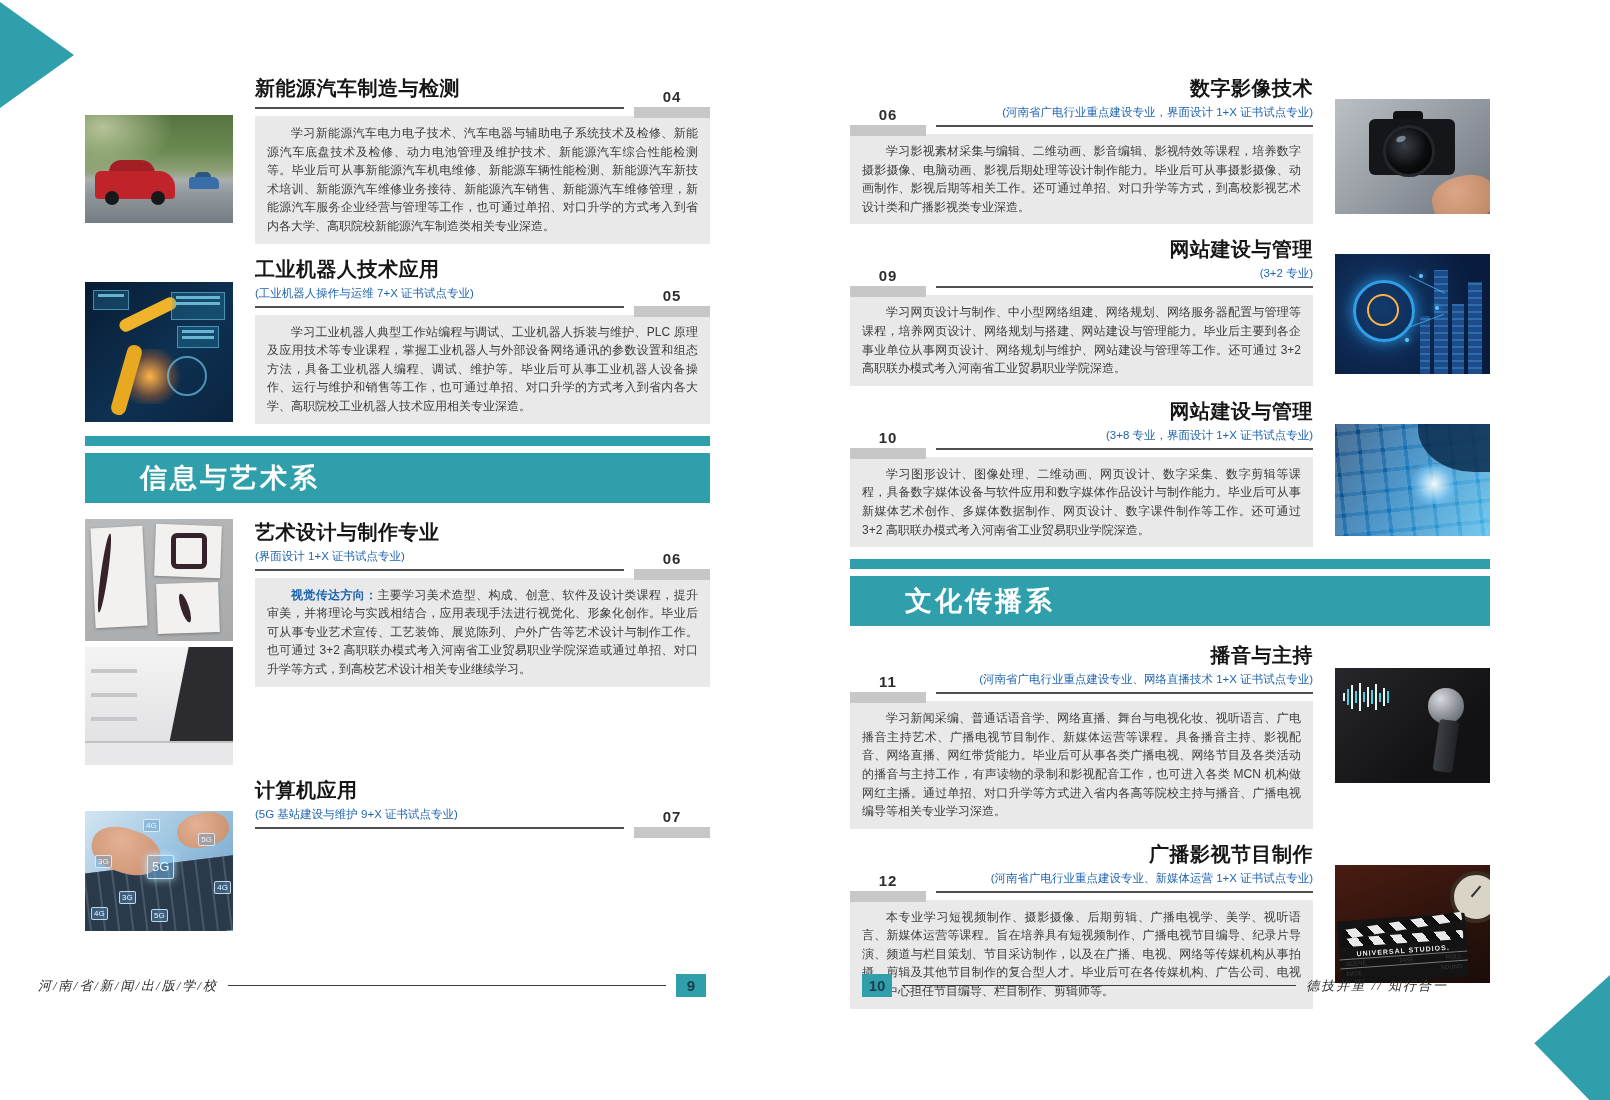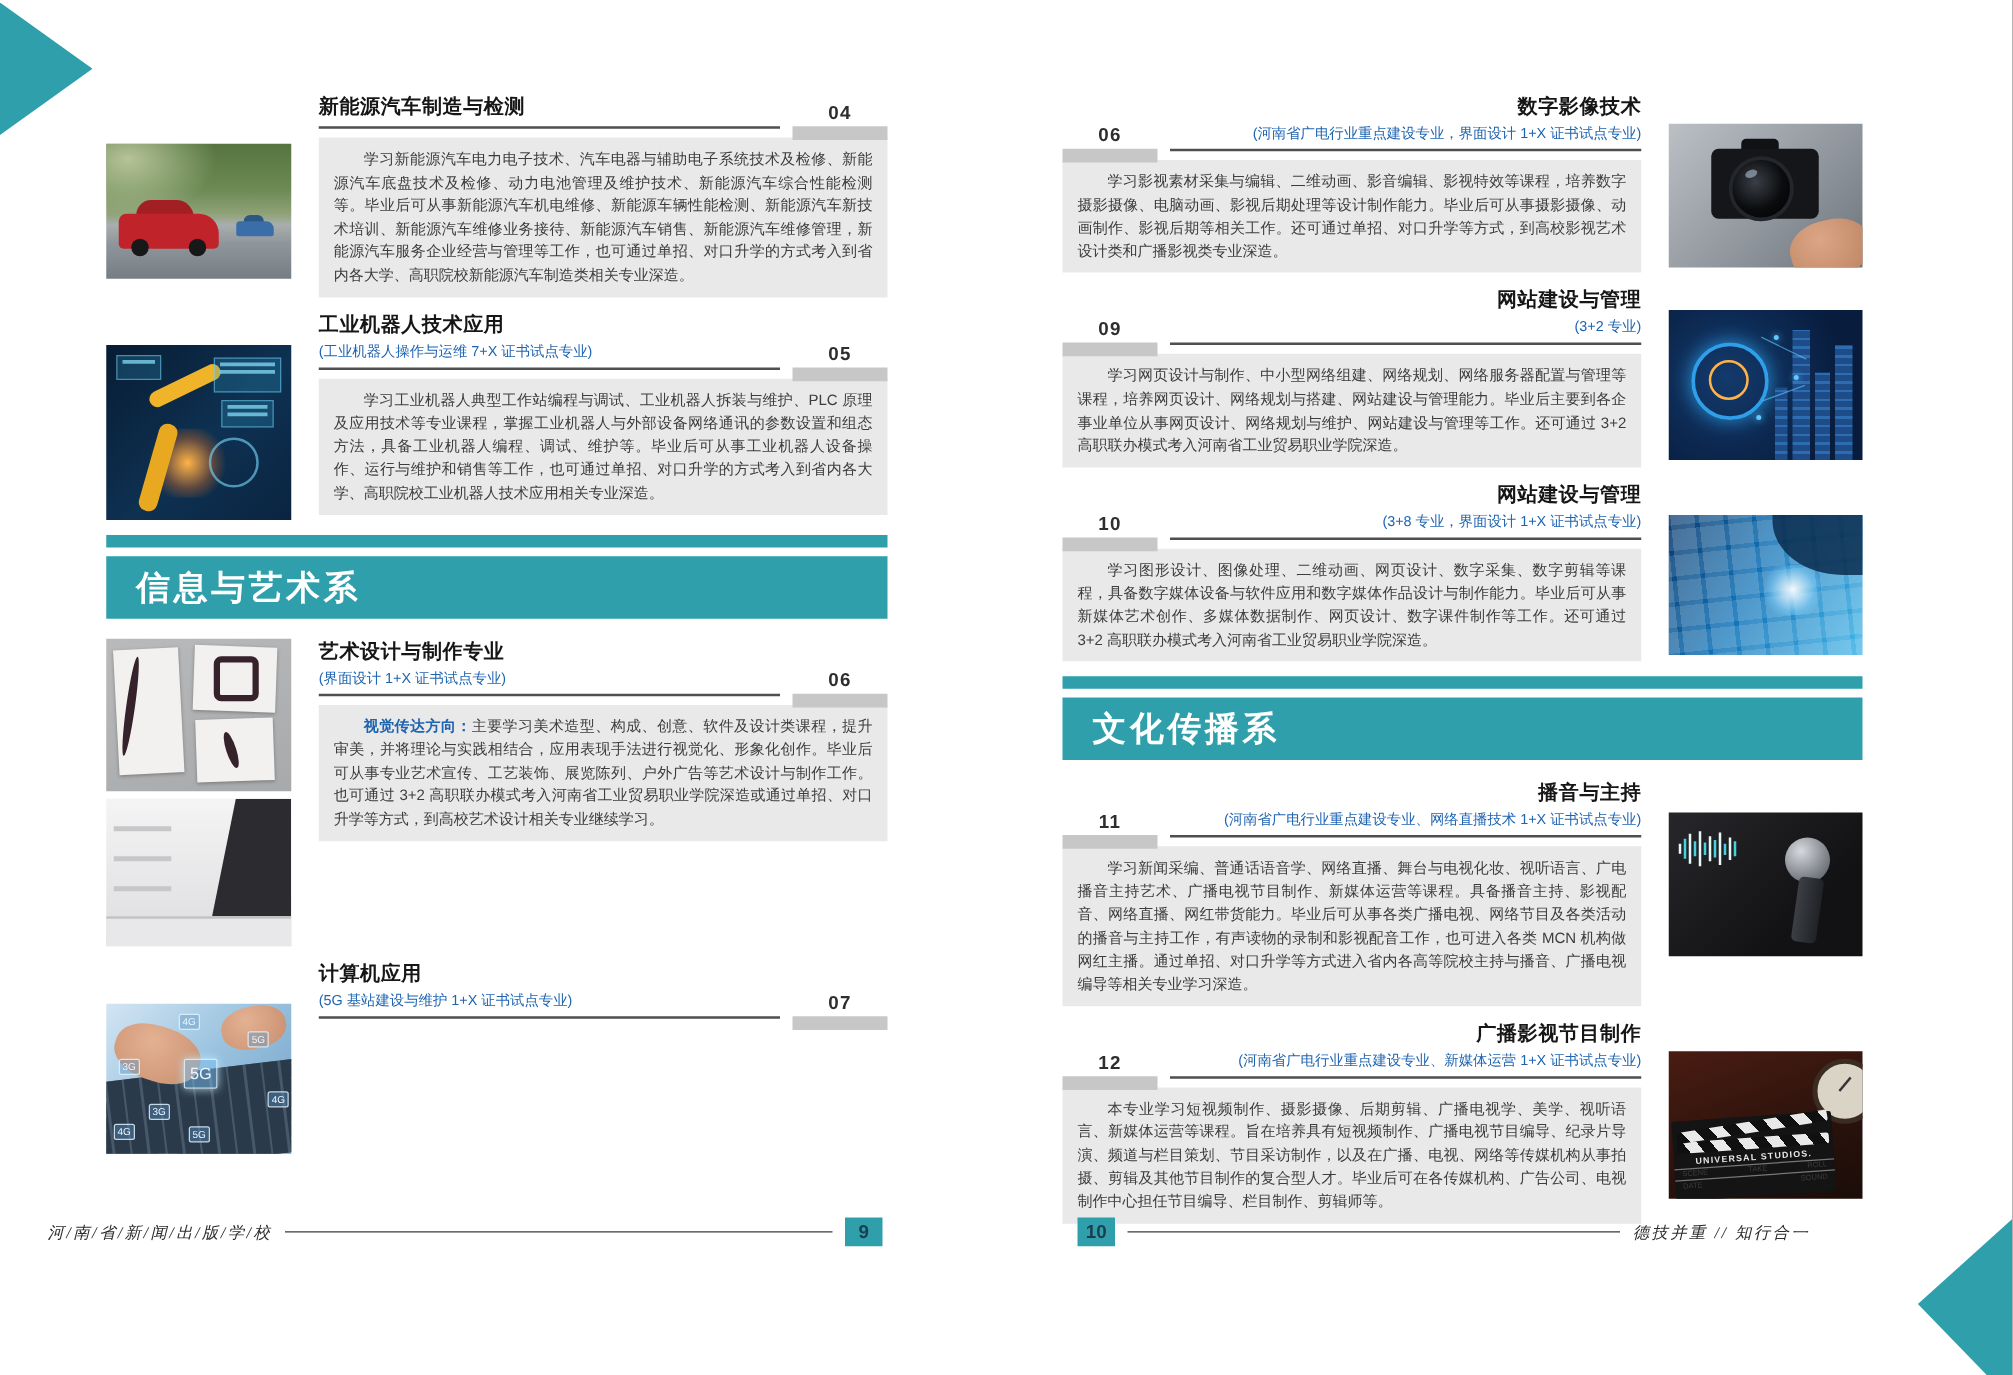--- a/index.html
+++ b/index.html
@@ -17,38 +17,38 @@
   
   .section{display:flex;margin-bottom:12px;}
   .section .media{flex:none;width:148px;}
   .pagecol.right .section .media{width:155px;}
   .section .content{flex:1;min-width:0;}
   .pagecol.left .section .content{margin-left:22px;}
   .pagecol.right .section .content{margin-right:22px;}
   
   .head{display:flex;align-items:flex-end;}
   .head .titles{flex:1;border-bottom:2px solid #4f4f4f;padding-bottom:5px;}
-  .head .title{font-size:16px;font-weight:bold;color:#161616;letter-spacing:.5px;}
+  .head .title{font-size:20px;font-weight:bold;color:#161616;letter-spacing:.5px;}
   .head .subtitle{font-size:11.5px;color:#1f64b0;margin-top:3px;}
   .pagecol.right .head .titles{text-align:right;}
   .numblock{width:76px;flex:none;margin-bottom:-9px;}
   .pagecol.left .numblock{margin-left:10px;}
   .pagecol.right .numblock{margin-right:10px;}
   .numblock .num{font-size:15px;font-weight:bold;color:#2e2e2e;text-align:center;letter-spacing:1px;}
   .numblock .numbar{height:11px;background:#c7c7c7;margin-top:2px;}
   
   .bodybox{background:#e9e9e9;margin-top:7px;padding:8px 12px;font-size:12px;line-height:1.55;
            text-align:justify;color:#3d3d3d;}
   .bodybox p{margin:0;text-indent:2em;}
   .dirlabel{color:#1f64b0;font-weight:bold;margin-top:40px;}
   .bodybox + .bodybox{margin-top:9px;}
   
   .division{margin:8px 0 16px;}
   .division .strip{height:10px;background:#2fa0ab;}
-  .division .bar{margin-top:7px;height:50px;background:#2fa0ab;display:flex;align-items:center;padding-left:24px;}
+  .division .bar{margin-top:7px;height:50px;background:#2fa0ab;display:flex;align-items:center;padding-left:55px;}
   .division .bar .blabel{color:#fff;font-size:27px;font-weight:bold;letter-spacing:3px;}
   
   .footer{position:absolute;top:974px;display:flex;align-items:center;}
   .footer.fl{left:38px;width:668px;}
   .footer.fr{left:862px;width:706px;}
   .script{font-family:"Liberation Serif","DejaVu Serif",serif;font-style:italic;font-size:13px;
           color:#2b2b2b;letter-spacing:2px;white-space:nowrap;}
   .rule{flex:1;border-top:1.5px solid #3a3a3a;margin:0 10px;height:0;}
   .pagenum{flex:none;width:30px;height:23px;background:#2fa0ab;color:#1d3c50;font-weight:bold;
            font-size:15px;display:flex;align-items:center;justify-content:center;}
@@ -283,21 +283,21 @@
           <span class="tag t5">3G</span>
           <span class="tag t6">4G</span>
           <span class="tag t7">5G</span>
           <span class="tag t8">4G</span>
         </div>
       </div>
       <div class="content">
         <div class="head">
           <div class="titles">
             <div class="title">计算机应用</div>
-            <div class="subtitle">(5G 基站建设与维护 1+X 证书试点专业)</div>
+            <div class="subtitle">(5G 基站建设与维护 9+X 证书试点专业)</div>
           </div>
           <div class="numblock">
             <div class="num">07</div>
             <div class="numbar"></div>
           </div>
         </div>
       </div>
     </div>
   </div>
 

